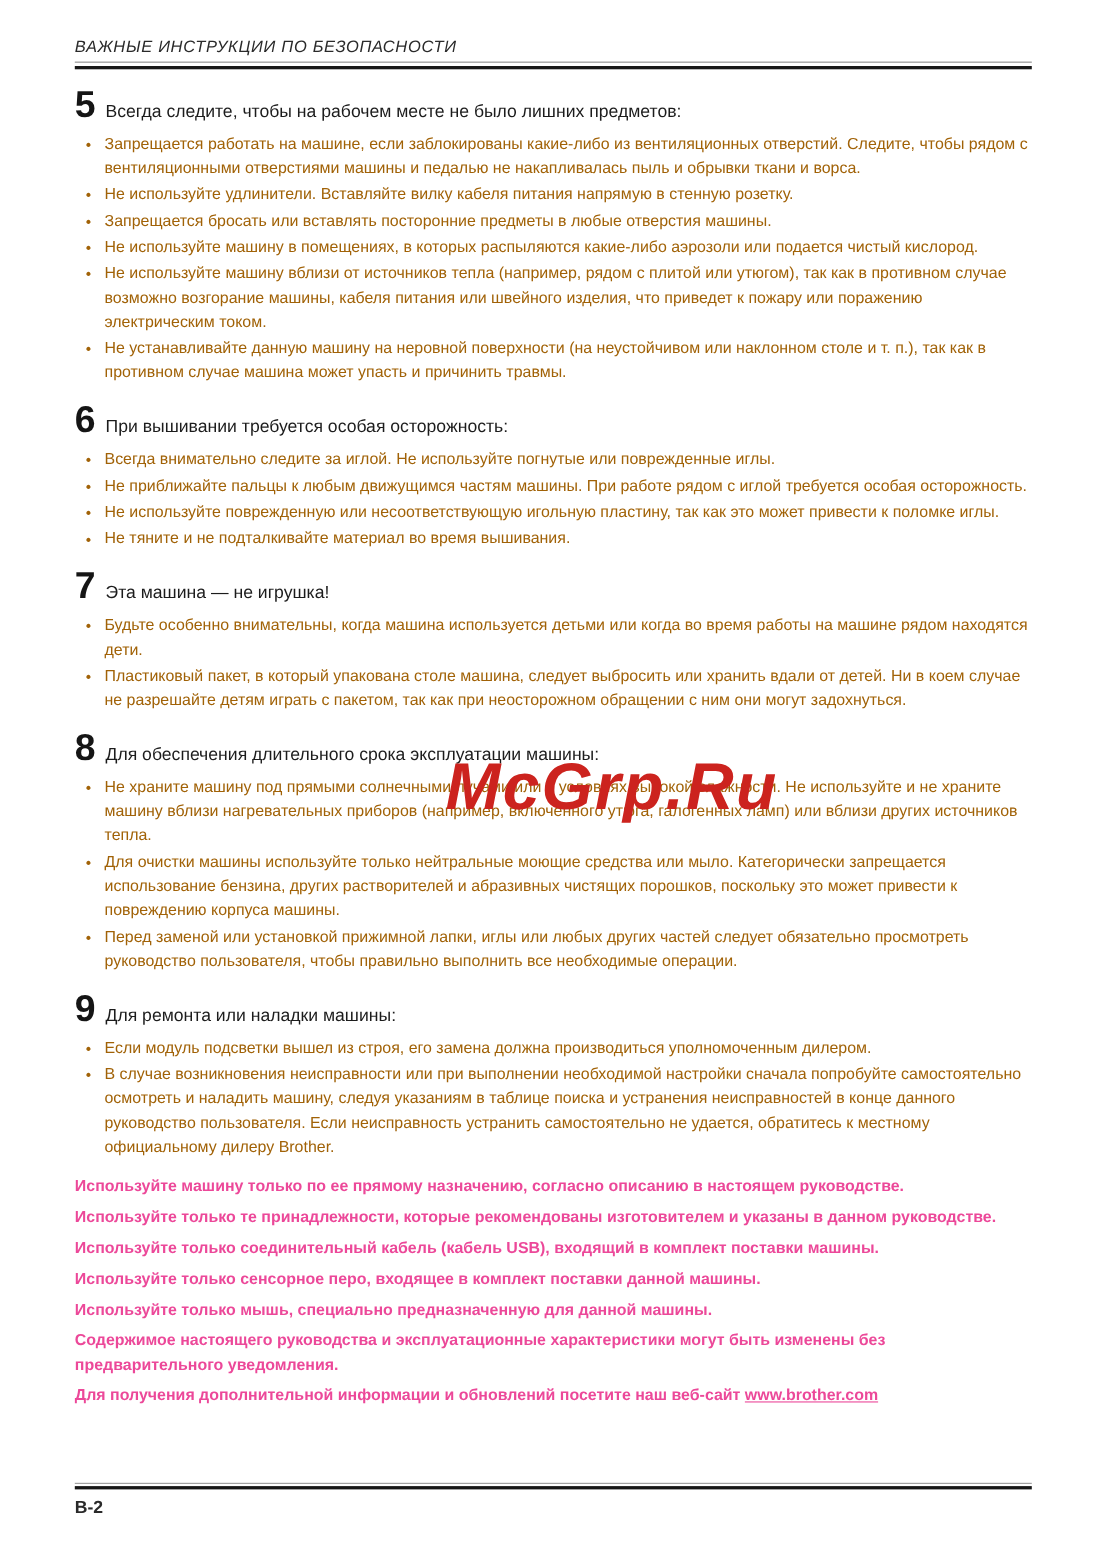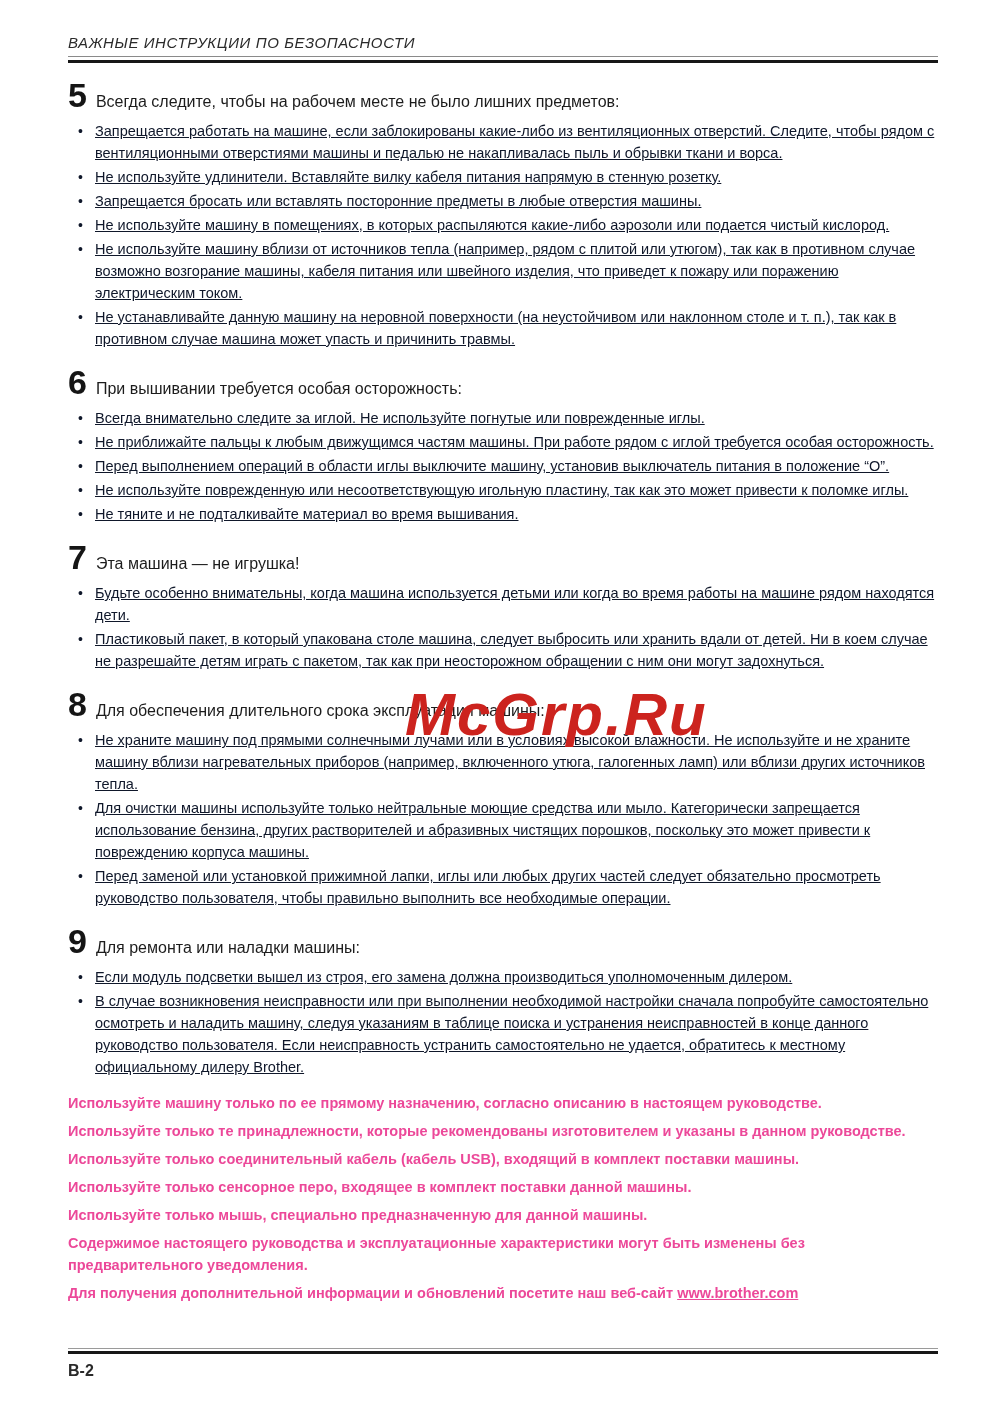--- a/index.html
+++ b/index.html
@@ -55,22 +55,21 @@
     list-style: none;
     margin: 0;
     padding: 0 0 0 8px;
   }
   ul.bullets li {
     position: relative;
     padding-left: 19px;
     font-size: 14.5px;
     line-height: 22px;
     margin-bottom: 2px;
-    color: #0f172a;
-    text-decoration: underline;
+    color: #a16207;
   }
   ul.bullets li::before {
     content: "\2022";
     position: absolute;
     left: 2px;
     top: 0;
     font-size: 14px;
   }
   
   .notices { margin-top: 14px; }
@@ -143,21 +142,20 @@
   </section>
 
   <section>
     <div class="sec-head">
       <span class="sec-num">6</span>
       <span class="sec-title">При вышивании требуется особая осторожность:</span>
     </div>
     <ul class="bullets">
       <li>Всегда внимательно следите за иглой. Не используйте погнутые или поврежденные иглы.</li>
       <li>Не приближайте пальцы к любым движущимся частям машины. При работе рядом с иглой требуется особая осторожность.</li>
-      <li>Перед выполнением операций в области иглы выключите машину, установив выключатель питания в положение “O”.</li>
       <li>Не используйте поврежденную или несоответствующую игольную пластину, так как это может привести к поломке иглы.</li>
       <li>Не тяните и не подталкивайте материал во время вышивания.</li>
     </ul>
   </section>
 
   <section>
     <div class="sec-head">
       <span class="sec-num">7</span>
       <span class="sec-title">Эта машина — не игрушка!</span>
     </div>

